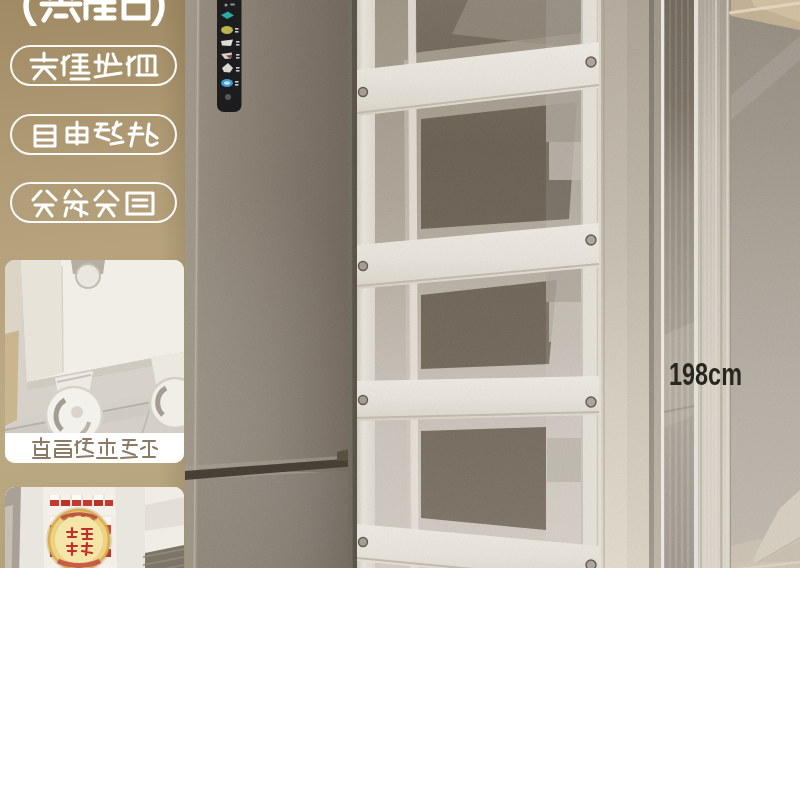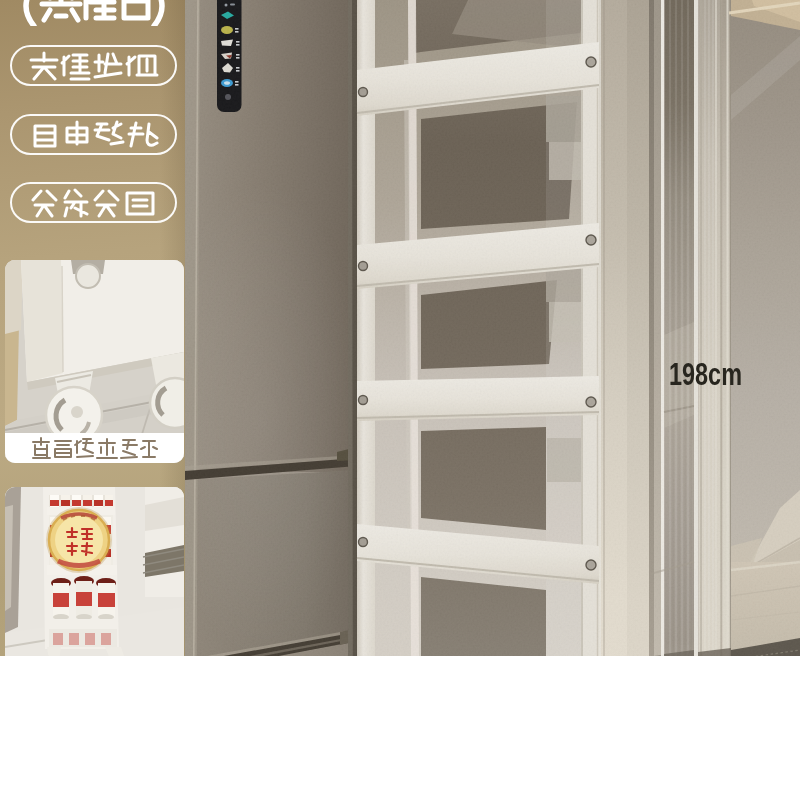--- a/index.html
+++ b/index.html
@@ -1,16 +1,16 @@
 <!DOCTYPE html>
 <html><head>
 <meta charset="utf-8">
 <style>
 html,body{margin:0;padding:0}
-#page{position:relative;width:800px;height:656px;overflow:hidden;background:#9a9185;font-family:"Liberation Sans",sans-serif}
+#page{position:relative;width:800px;height:568px;overflow:hidden;background:#9a9185;font-family:"Liberation Sans",sans-serif}
 .abs{position:absolute}
 .pill{position:absolute;left:10px;width:163px;height:37px;border:2.5px solid rgba(255,255,255,.95);border-radius:22px;display:flex;align-items:center;justify-content:center}
 .card{position:absolute;left:5px;width:179px;border-radius:10px;overflow:hidden;background:#fff}
 .cap{position:absolute;left:0;bottom:0;width:100%;height:30px;background:#fff;display:flex;align-items:center;justify-content:center}
 </style>
 </head>
 <body>
 <div id="page">
 
 <svg class="abs" style="left:0;top:0;filter:blur(0.4px)" width="800" height="800" viewBox="0 0 800 800">

